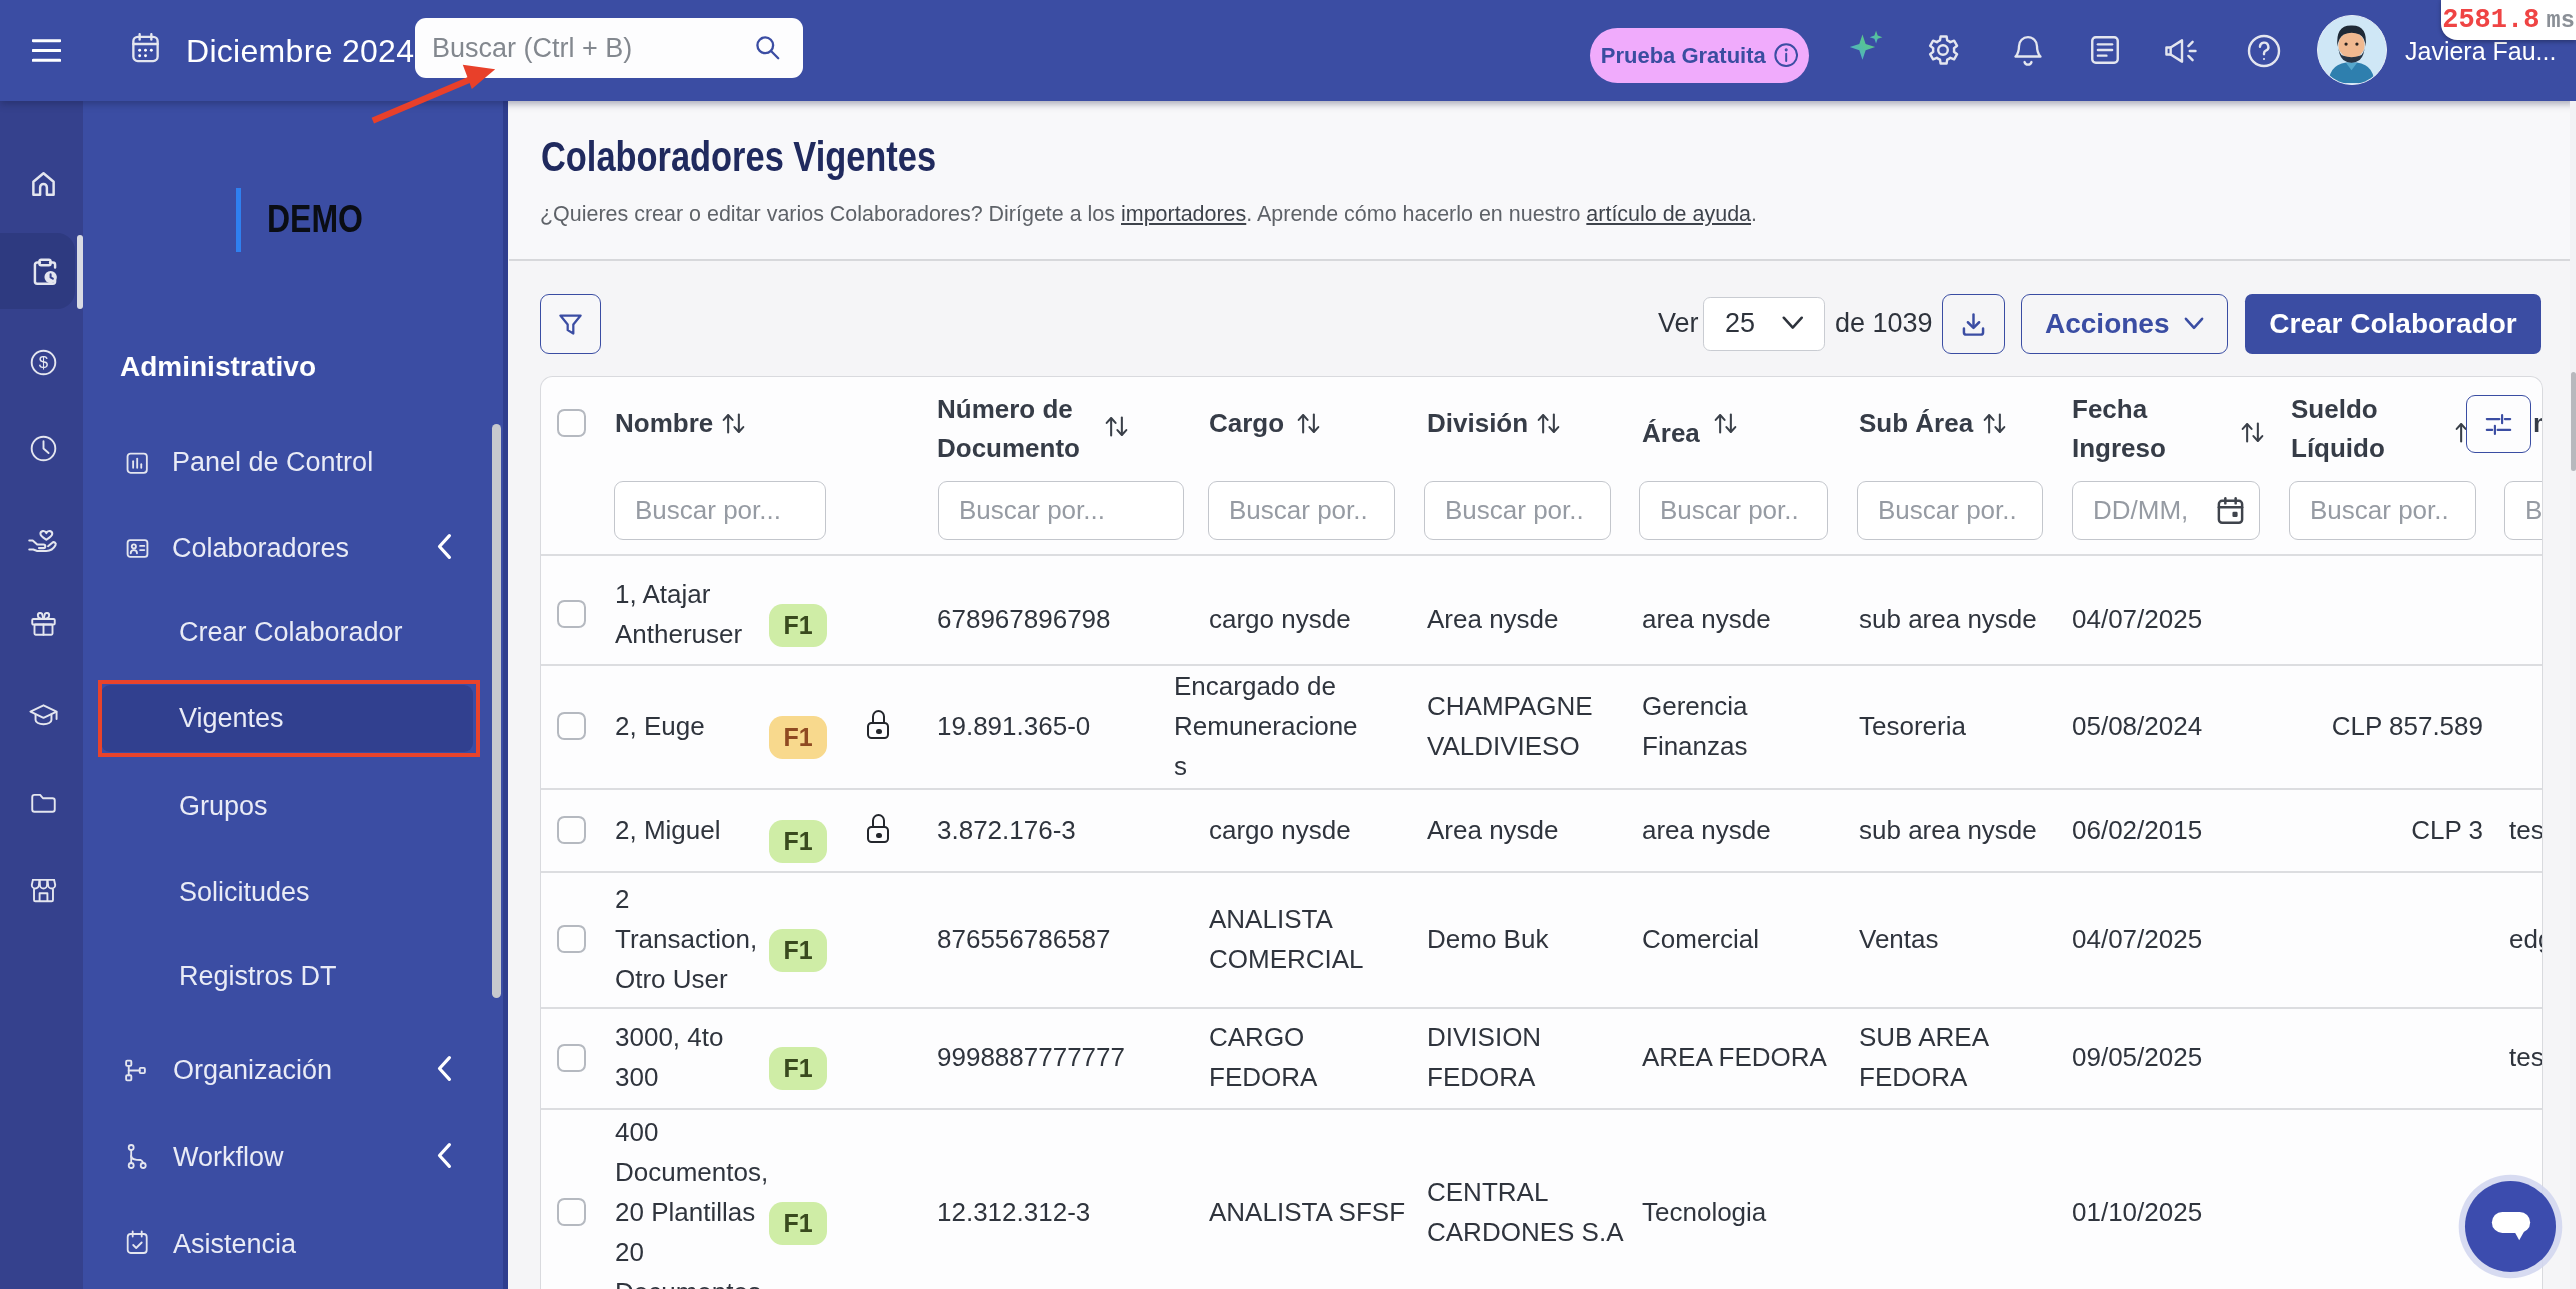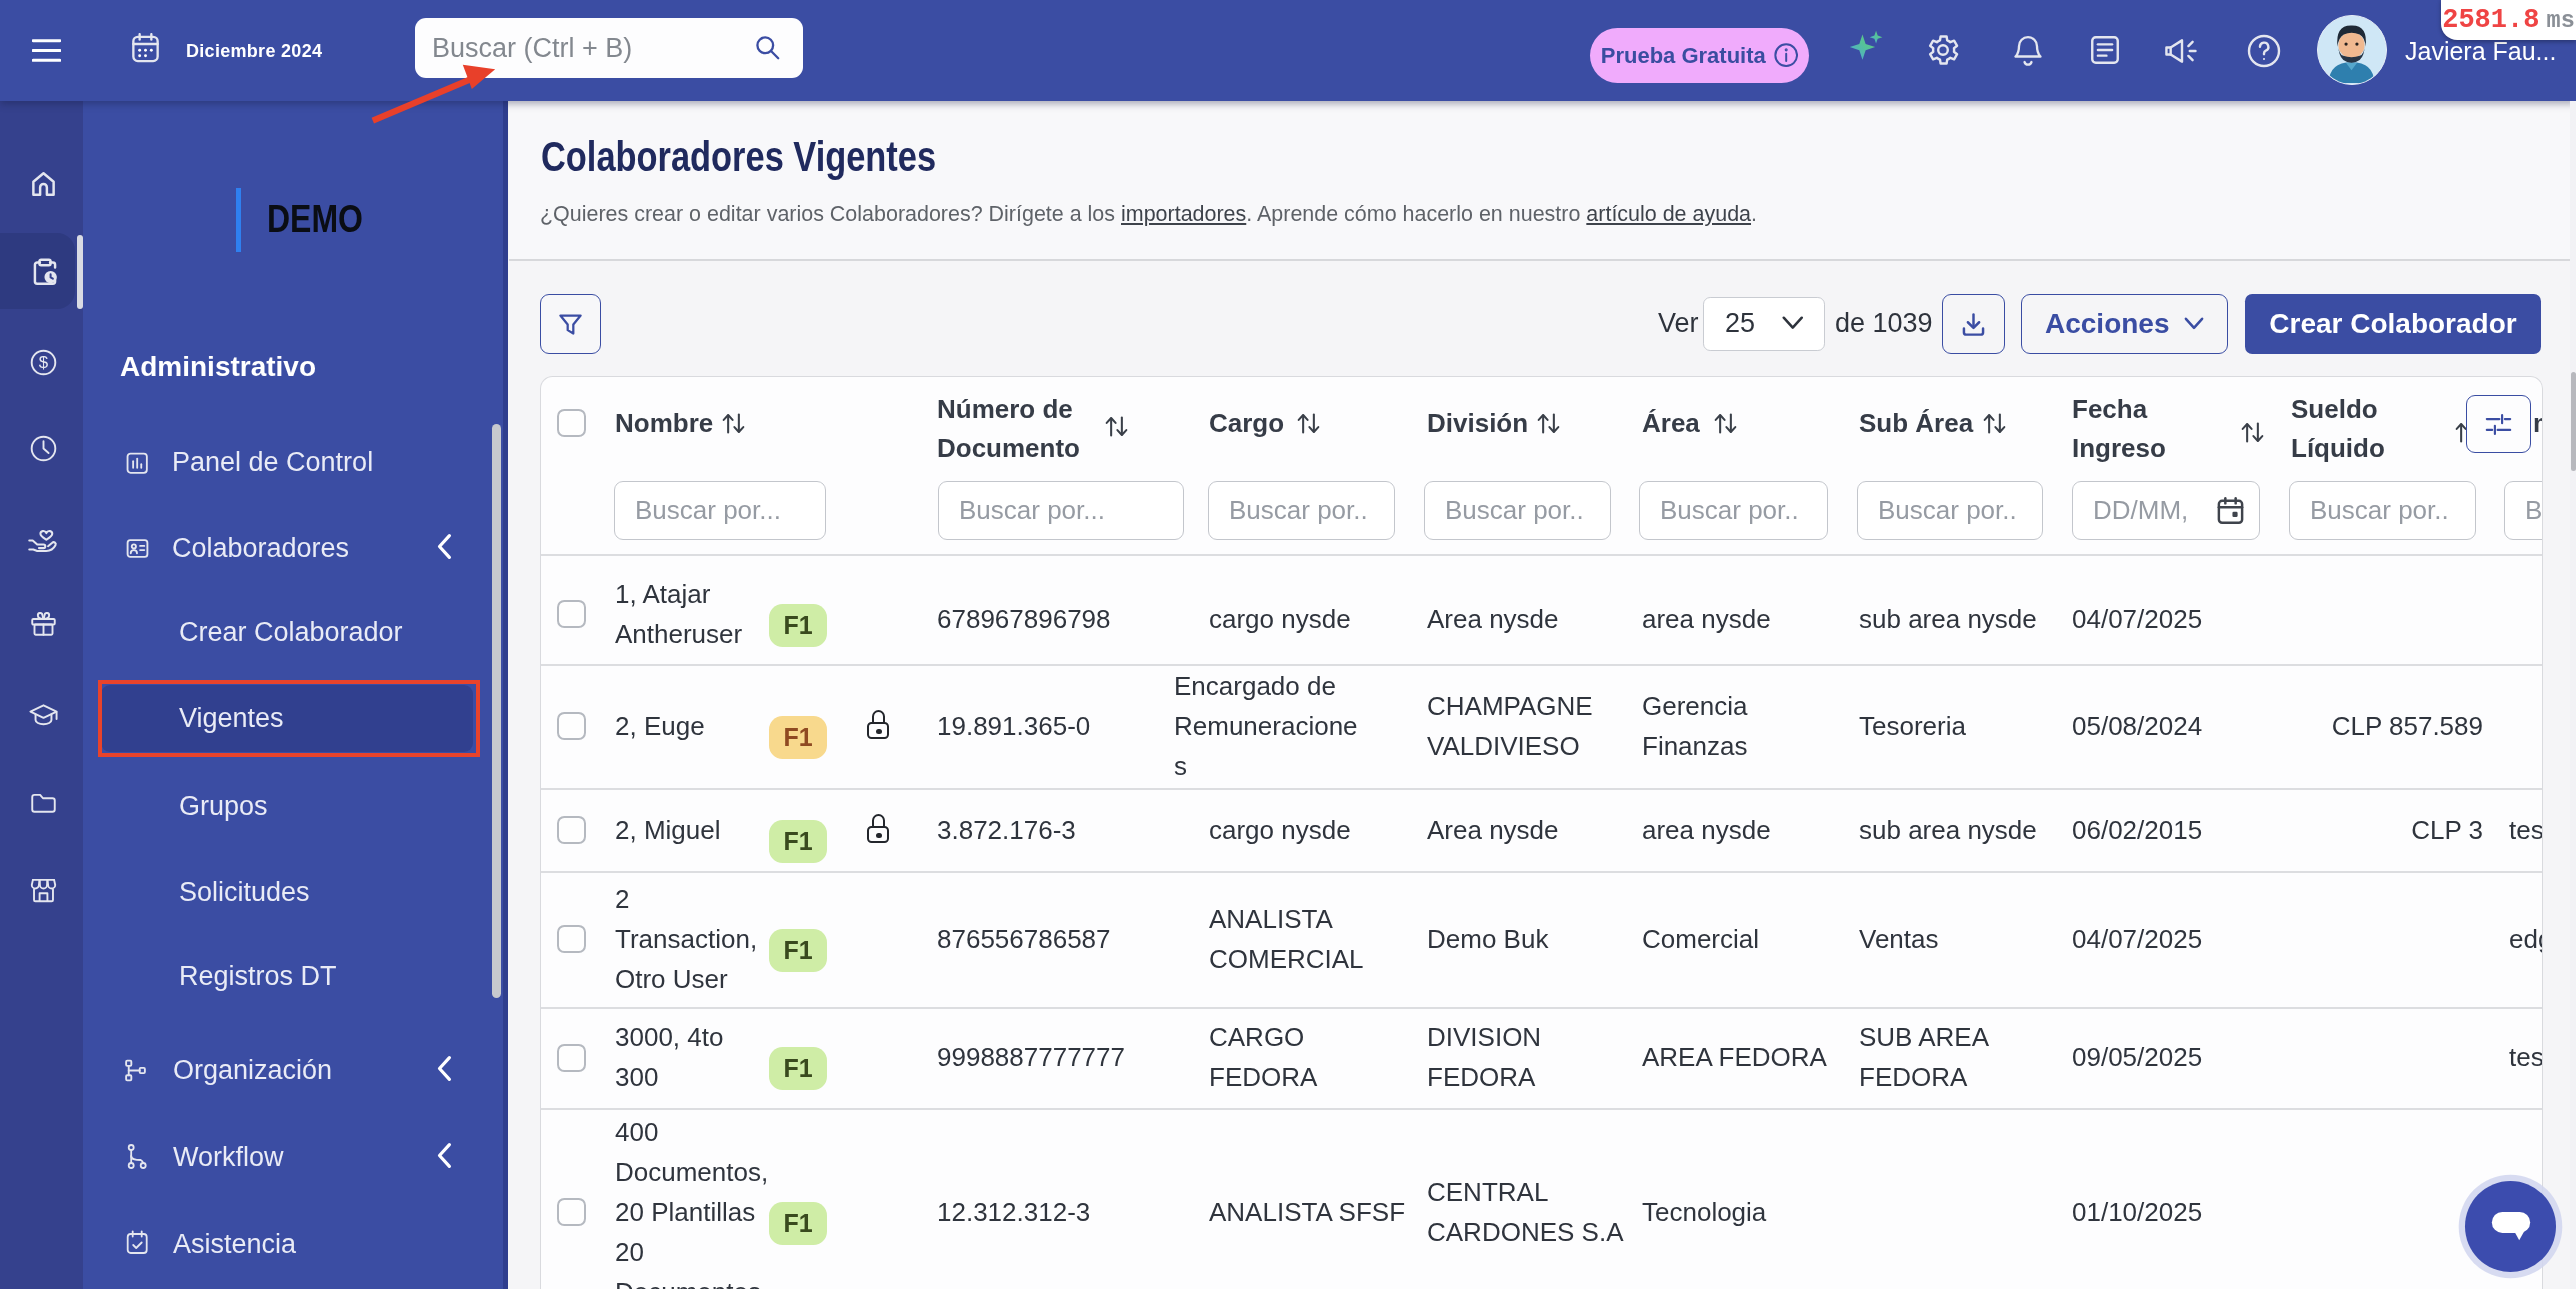--- a/index.html
+++ b/index.html
@@ -54,21 +54,21 @@
       <line x1="1.5" y1="12" x2="28.5" y2="12"></line>
       <g fill="#fff" stroke="none">
         <circle cx="8.5" cy="19" r="1.6"></circle>
         <circle cx="15" cy="19" r="1.6"></circle>
         <circle cx="21.5" cy="19" r="1.6"></circle>
         <circle cx="8.5" cy="25" r="1.6"></circle>
         <circle cx="15" cy="25" r="1.6"></circle>
       </g>
     </svg>
 </div>
-<div class="ab white" style="z-index:31;left:186px;top:51px;transform:translateY(-50%);font-size:18px;font-weight:700;letter-spacing:0.3px;">Diciembre 2024</div>
+<div class="ab white" style="z-index:31;left:186px;top:51px;transform:translateY(-50%);font-size:32px;font-weight:400;letter-spacing:0.3px;">Diciembre 2024</div>
 <div class="ab" style="z-index:31;left:415px;top:18px;width:388px;height:60px;background:#fdfdfe;border-radius:11px;"></div>
 <div class="ab" style="z-index:32;left:432px;top:48px;transform:translateY(-50%);font-size:27px;color:#83888f;">Buscar (Ctrl + B)</div>
 <div class="ab" style="z-index:32;left:755px;top:35px;">
   <svg width="25" height="25" viewBox="0 0 28 28" class="icob" style="stroke-width:2.6">
       <circle cx="11.5" cy="11.5" r="8.8"></circle>
       <line x1="18.5" y1="18.5" x2="26" y2="26"></line>
     </svg>
 </div>
 <div class="ab" style="z-index:31;left:1590px;top:28px;width:219px;height:55px;border-radius:28px;background:#f0abfc;display:flex;align-items:center;justify-content:center;gap:8.1px;white-space:nowrap;">
   <span style="font-size:22px;font-weight:600;color:#3a4da0;white-space:nowrap;">Prueba Gratuita</span>
@@ -314,21 +314,21 @@
         <path d="M21 4 V23"></path>
         <path d="M16 18 L21 23.5 L26 18"></path>
       </svg></div>
   <div class="ab hdr" style="left:886px;top:46px;transform:translateY(-50%);">División</div>
   <div class="ab" style="left:994px;top:34px;"><svg width="27" height="25" viewBox="0 0 30 28" fill="none" stroke="#3a4049" stroke-width="2.3" stroke-linecap="round" stroke-linejoin="round">
         <path d="M9 24 V5"></path>
         <path d="M4 10 L9 4.5 L14 10"></path>
         <path d="M21 4 V23"></path>
         <path d="M16 18 L21 23.5 L26 18"></path>
       </svg></div>
-  <div class="ab hdr" style="left:1101px;top:46px;transform:translateY(-50%);">Área</div>
+  <div class="ab hdr" style="left:1101px;top:56px;transform:translateY(-50%);">Área</div>
   <div class="ab" style="left:1171px;top:34px;"><svg width="27" height="25" viewBox="0 0 30 28" fill="none" stroke="#3a4049" stroke-width="2.3" stroke-linecap="round" stroke-linejoin="round">
         <path d="M9 24 V5"></path>
         <path d="M4 10 L9 4.5 L14 10"></path>
         <path d="M21 4 V23"></path>
         <path d="M16 18 L21 23.5 L26 18"></path>
       </svg></div>
   <div class="ab hdr" style="left:1318px;top:46px;transform:translateY(-50%);">Sub Área</div>
   <div class="ab" style="left:1440px;top:34px;"><svg width="27" height="25" viewBox="0 0 30 28" fill="none" stroke="#3a4049" stroke-width="2.3" stroke-linecap="round" stroke-linejoin="round">
         <path d="M9 24 V5"></path>
         <path d="M4 10 L9 4.5 L14 10"></path>

